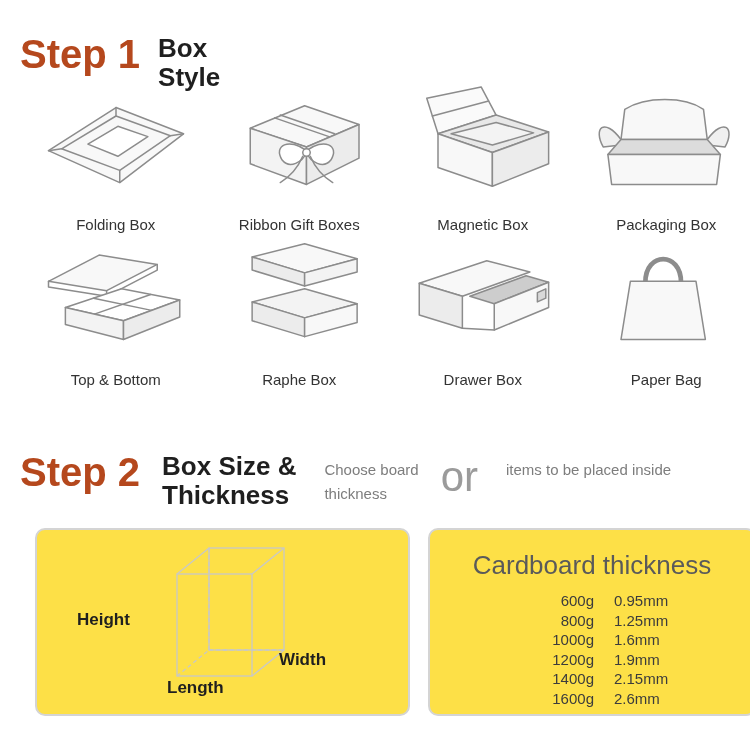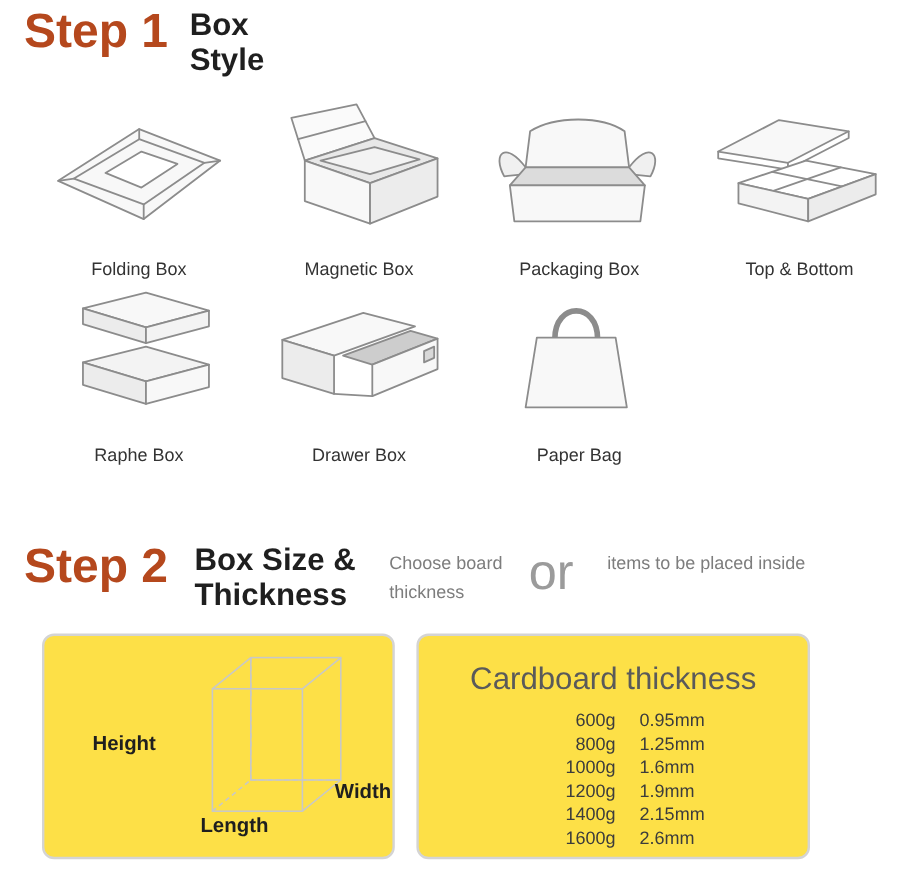--- a/index.html
+++ b/index.html
@@ -2,21 +2,21 @@
 <html><head>
 <meta charset="utf-8">
 <style>
   html,body{margin:0;padding:0;}
   body{
     width:750px;height:730px;position:relative;background:#ffffff;
     font-family:"Liberation Sans", sans-serif;overflow:hidden;
   }
   
   .step-header{position:absolute;left:20px;display:flex;align-items:flex-start;}
-  .step1-header{top:4px;gap:18px;}
+  .step1-header{top:32px;gap:18px;}
   .step2-header{top:450px;gap:22px;}
   .step-label{font-size:40px;font-weight:700;color:#b5481d;line-height:1.1;white-space:nowrap;}
   .step-title{margin:2px 0 0 0;font-size:26px;font-weight:700;color:#1f1f1f;line-height:1.1;}
   .step-title span{display:block;}
   .step-desc{margin:6px 0 0 6px;font-size:15px;color:#7d7d7d;line-height:1.8;}
   .step-desc span{display:block;}
   .step2-header .step-desc{line-height:1.6;margin-top:8px;}
   .or-text{font-size:42px;color:#9b9b9b;line-height:1;margin-top:6px;font-weight:400;}
   
   .style-grid{
@@ -24,21 +24,21 @@
     display:grid;grid-template-columns:repeat(4,1fr);row-gap:0;padding:0 8px;
   }
   .style-item{display:flex;flex-direction:column;align-items:center;margin:0;}
   .icon-wrap{height:136px;display:flex;align-items:center;justify-content:center;}
   .icon-wrap svg{width:150px;height:122px;}
   .style-label{font-size:15px;color:#333333;margin-top:2px;}
   .art{stroke:#8c8c8c;stroke-width:1.6;stroke-linejoin:round;stroke-linecap:round;}
   
   .panels{position:absolute;top:528px;left:35px;display:flex;gap:18px;}
   .panel{border:2px solid #d4d4d4;border-radius:10px;background:#fde047;box-sizing:border-box;}
-  .size-panel{width:294px;height:188px;position:relative;}
+  .size-panel{width:375px;height:188px;position:relative;}
   .size-panel svg{position:absolute;left:0;top:0;}
   .dim-label{position:absolute;font-size:17px;font-weight:700;color:#1f1f1f;}
   .dim-height{left:40px;top:80px;}
   .dim-width{left:242px;top:120px;}
   .dim-length{left:130px;top:148px;}
   .thickness-panel{width:328px;height:188px;text-align:center;}
   .thickness-title{margin:20px 0 12px 0;font-size:26px;font-weight:400;color:#5a5a5a;}
   .thickness-table{
     display:grid;grid-template-columns:52px 72px;column-gap:20px;row-gap:3px;
     justify-content:center;font-size:15px;color:#3c3c3c;line-height:1.1;padding-left:44px;
@@ -67,20 +67,37 @@
         <line x1="8" y1="70" x2="22" y2="68"></line>
           <line x1="80" y1="24" x2="80" y2="33"></line>
         <line x1="152" y1="52" x2="138" y2="54"></line>
           <line x1="84" y1="104" x2="84" y2="91"></line>
         <polygon points="50,63 82,44 114,55 82,76" fill="#ffffff"></polygon>
       </svg>
     </div>
     <figcaption class="style-label">Folding Box</figcaption>
   </figure>
 
+  <figure class="style-item">
+    <div class="icon-wrap">
+      <svg viewBox="0 0 160 130" class="art" fill="none">
+        <polygon points="28,46 86,22 144,42 88,66" fill="#f8f8f8"></polygon>
+        <polygon points="28,46 88,66 88,106 28,84" fill="#f3f3f3"></polygon>
+        <polygon points="88,66 144,42 144,78 88,106" fill="#ececec"></polygon>
+        <line x1="54" y1="35" x2="112" y2="55"></line>
+          <line x1="60" y1="32" x2="118" y2="52"></line>
+        <path d="M88,70 C70,56 52,64 62,80 C70,90 84,82 88,72" fill="#ffffff"></path>
+        <path d="M88,70 C106,56 124,64 114,80 C106,90 92,82 88,72" fill="#ffffff"></path>
+        <circle cx="88" cy="72" r="4" fill="#ffffff"></circle>
+        <path d="M84,76 C78,90 70,98 60,104"></path>
+        <path d="M92,76 C98,90 106,98 116,104"></path>
+      </svg>
+    </div>
+    <figcaption class="style-label">Ribbon Gift Boxes</figcaption>
+  </figure>
 
   <figure class="style-item">
     <div class="icon-wrap">
       <svg viewBox="0 0 160 130" class="art" fill="none">
         <polygon points="32,52 20,14 78,2 94,32" fill="#fafafa"></polygon>
         <line x1="26" y1="33" x2="86" y2="17"></line>
         <polygon points="32,52 94,32 150,50 90,72" fill="#e8e8e8"></polygon>
         <polygon points="46,52 94,40 134,51 90,64" fill="#f3f3f3"></polygon>
         <polygon points="32,52 90,72 90,108 32,88" fill="#f8f8f8"></polygon>
         <polygon points="90,72 150,50 150,84 90,108" fill="#ececec"></polygon>

